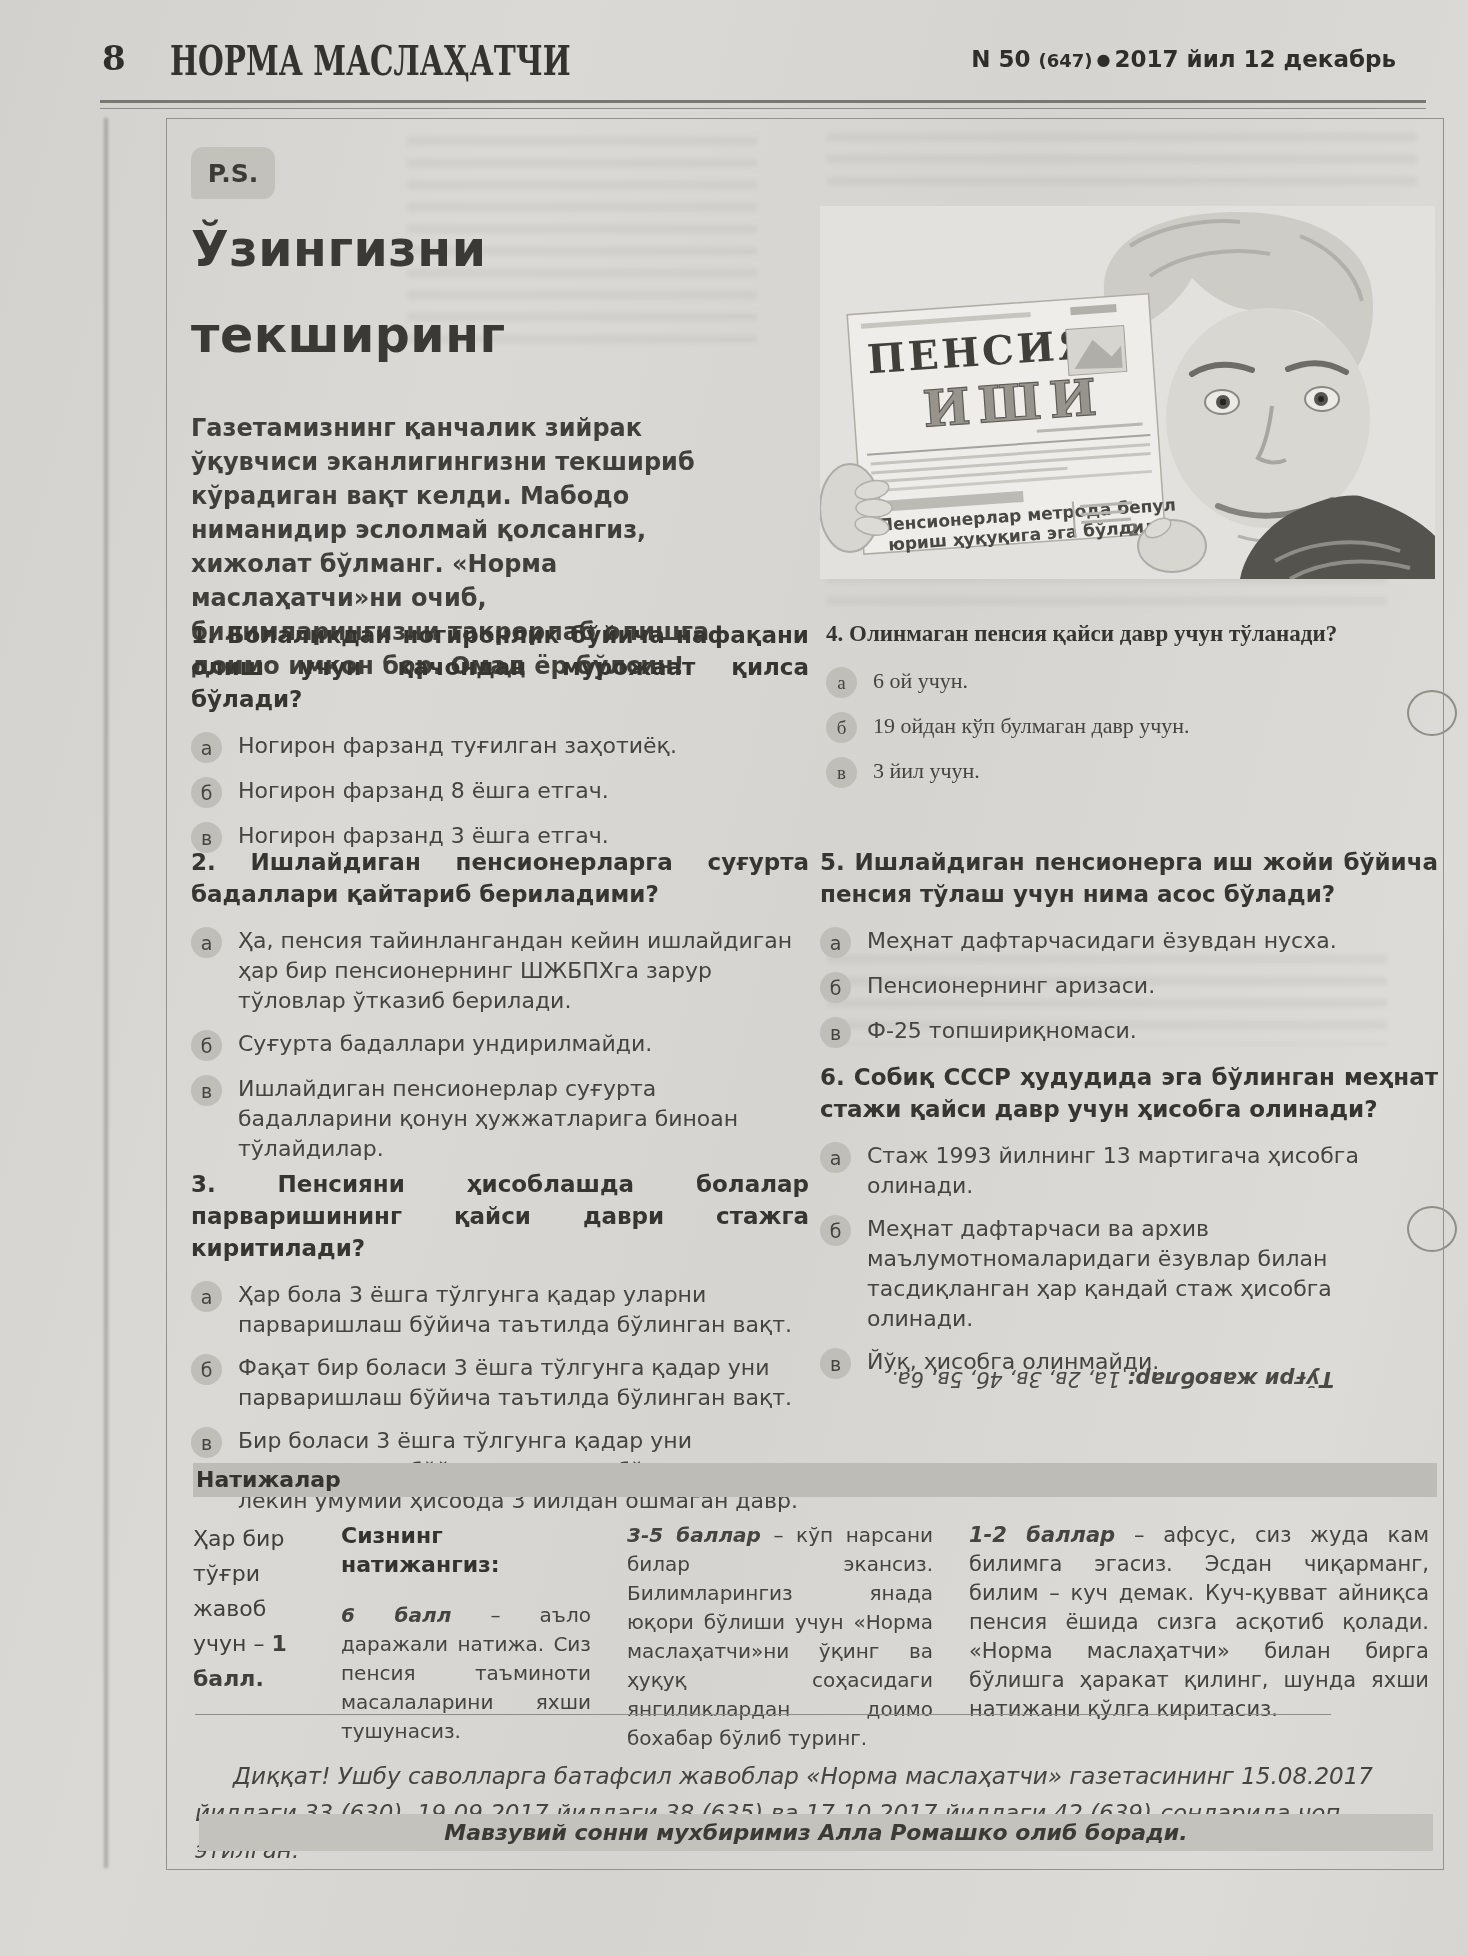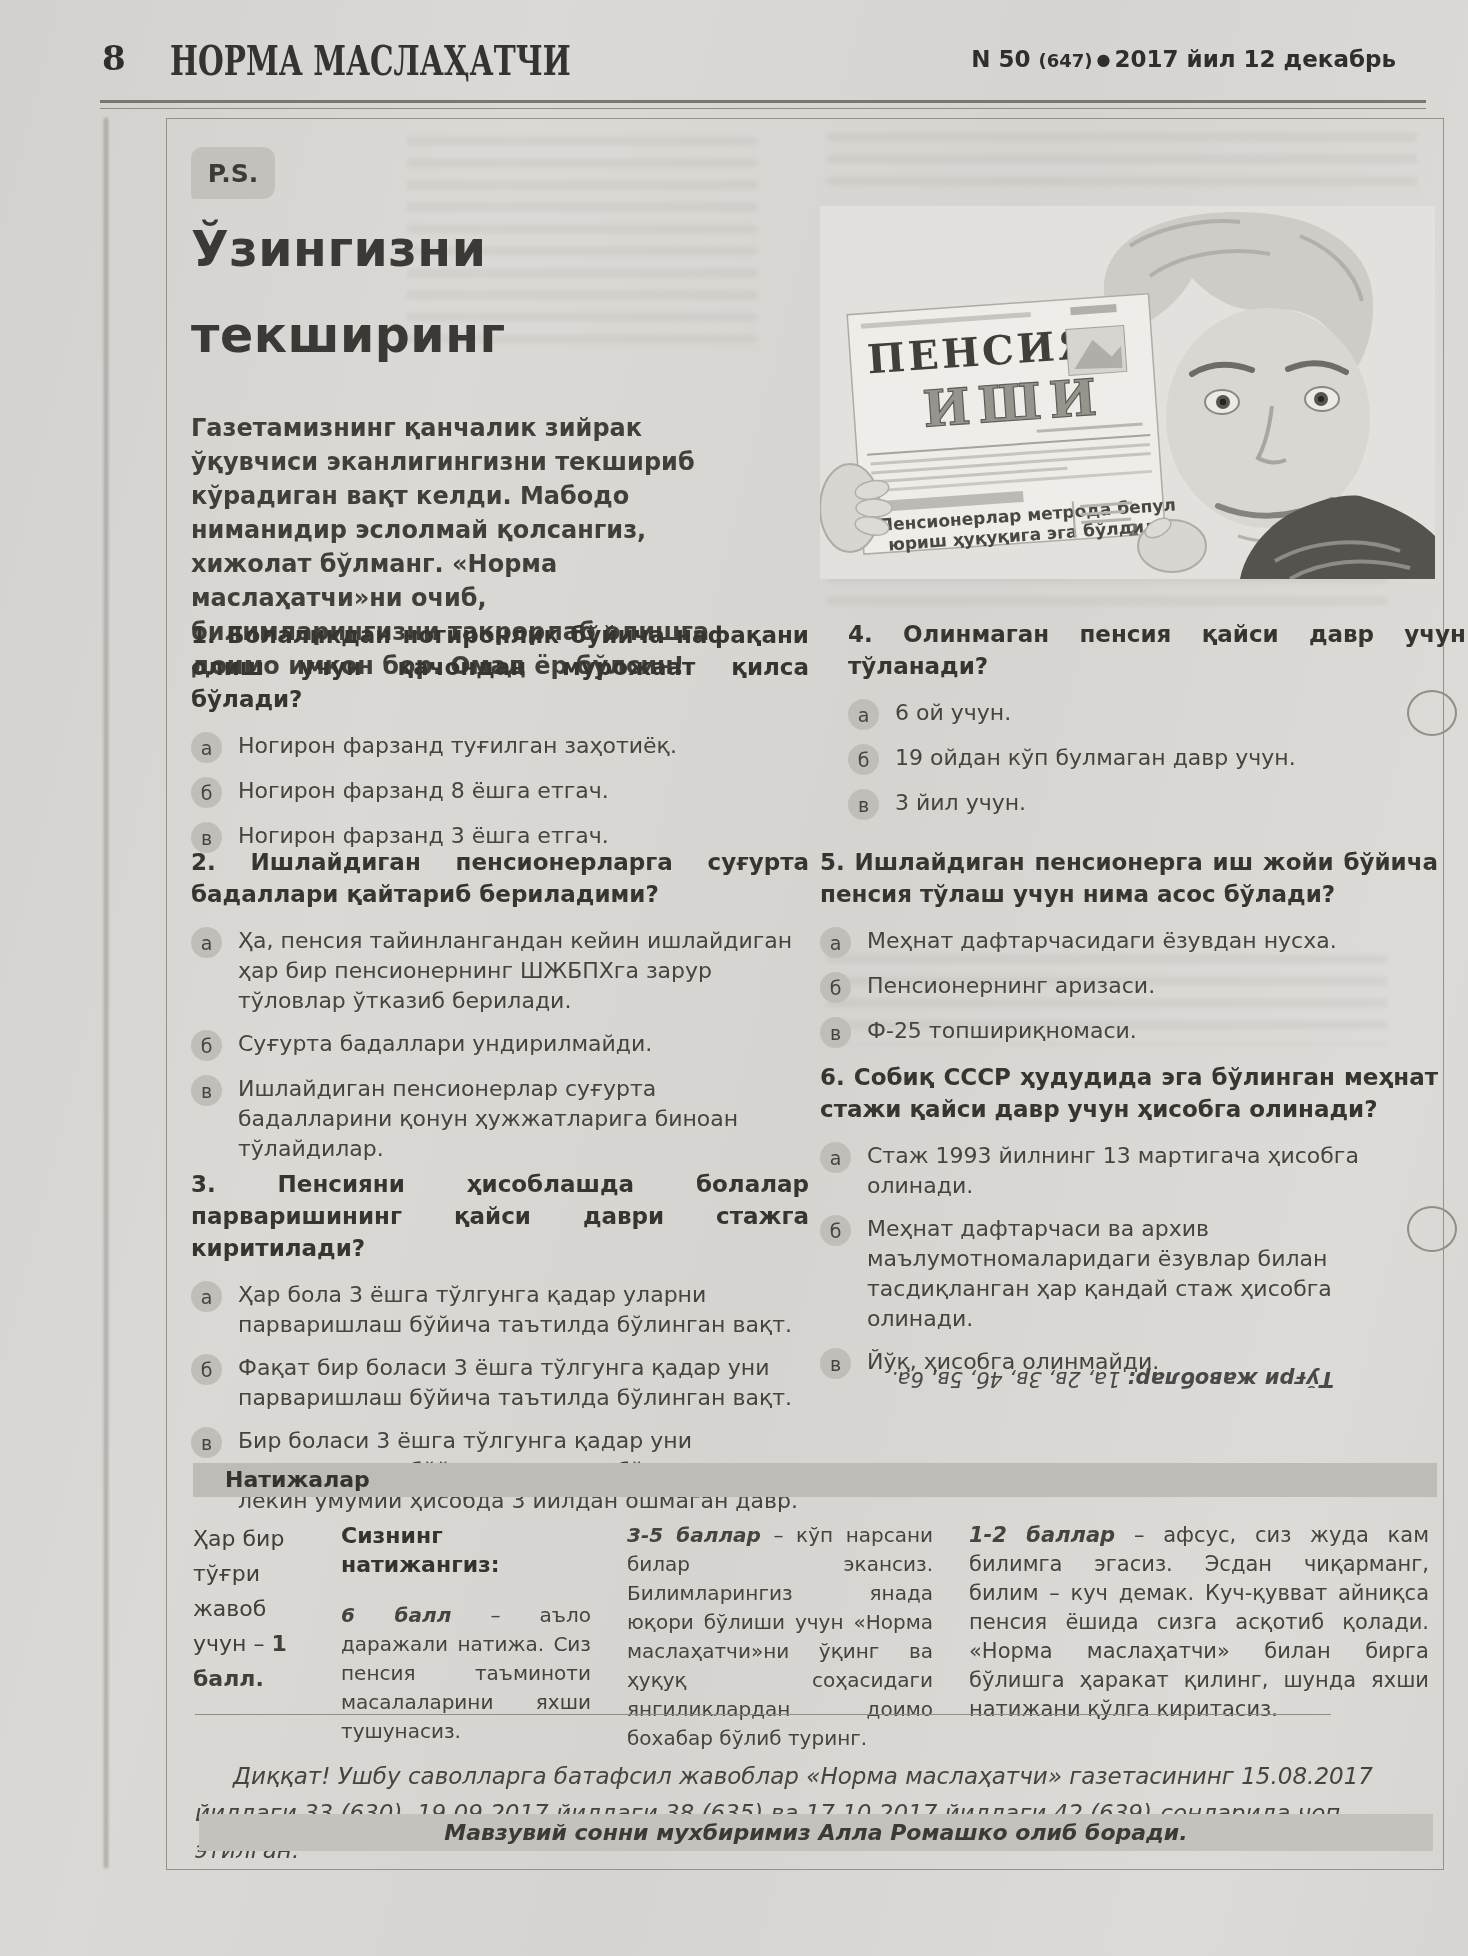--- a/index.html
+++ b/index.html
@@ -35,21 +35,21 @@
   .opt{display:flex;gap:16px;margin-top:13px;align-items:flex-start;}
   .opt-badge{flex:none;width:31px;height:31px;border-radius:50%;background:#bfbeb8;color:#45443f;
     display:flex;align-items:center;justify-content:center;font-size:19px;margin-top:1px;}
   .opt-text{font-size:22px;line-height:30px;color:#45443f;}
 
   .answers-note{position:absolute;left:653px;top:1248px;width:600px;text-align:right;padding-right:86px;box-sizing:border-box;}
   .answers-note .flip{display:inline-block;transform:rotate(180deg);font-style:italic;font-size:21px;color:#4a4945;}
   .answers-note .lead{font-weight:700;}
 
   .results-bar{position:absolute;left:26px;top:1344px;width:1244px;height:34px;background:#bdbcb6;
-    font-size:22px;font-weight:700;line-height:34px;color:#34332e;padding-left:32px;box-sizing:border-box;}
+    font-size:22px;font-weight:700;line-height:34px;color:#34332e;padding-left:3px;box-sizing:border-box;}
   .results-row{position:absolute;left:26px;top:1402px;width:1244px;display:flex;gap:36px;}
   .rcol1{width:112px;flex:none;font-size:22px;line-height:35px;color:#403f3a;}
   .rcol1 .b{font-weight:700;}
   .rcol2{width:250px;flex:none;}
   .rcol2 .hdr{font-size:22px;font-weight:700;color:#34332e;margin:0 0 22px 0;}
   .rcol2 p,.rcol3 p{margin:0;font-size:20px;line-height:29px;color:#45443f;text-align:justify;}
   .rcol3{width:306px;flex:none;}
   .rcol4{width:460px;flex:none;}
   .rcol4 p{margin:0;font-size:21px;line-height:29px;color:#45443f;text-align:justify;}
   .lead-bi{font-weight:700;font-style:italic;}
@@ -193,21 +193,21 @@
     <div class="opt">
         <span class="opt-badge">б</span>
         <span class="opt-text">Фақат бир боласи 3 ёшга тўлгунга қадар уни парваришлаш бўйича таътилда бўлинган вақт.</span>
       </div>
     <div class="opt">
         <span class="opt-badge">в</span>
         <span class="opt-text">Бир боласи 3 ёшга тўлгунга қадар уни парваришлаш бўйича таътилда бўлинган вақт, лекин умумий ҳисобда 3 йилдан ошмаган давр.</span>
       </div>
   </section>
 
-  <section class="q" style="left:681px;top:499px;">
+  <section class="q" style="left:659px;top:499px;font-family:Liberation Serif, serif;">
     <p class="q-head">4. Олинмаган пенсия қайси давр учун тўланади?</p>
     <div class="opt">
         <span class="opt-badge">а</span>
         <span class="opt-text">6 ой учун.</span>
       </div>
     <div class="opt">
         <span class="opt-badge">б</span>
         <span class="opt-text">19 ойдан кўп булмаган давр учун.</span>
       </div>
     <div class="opt">

